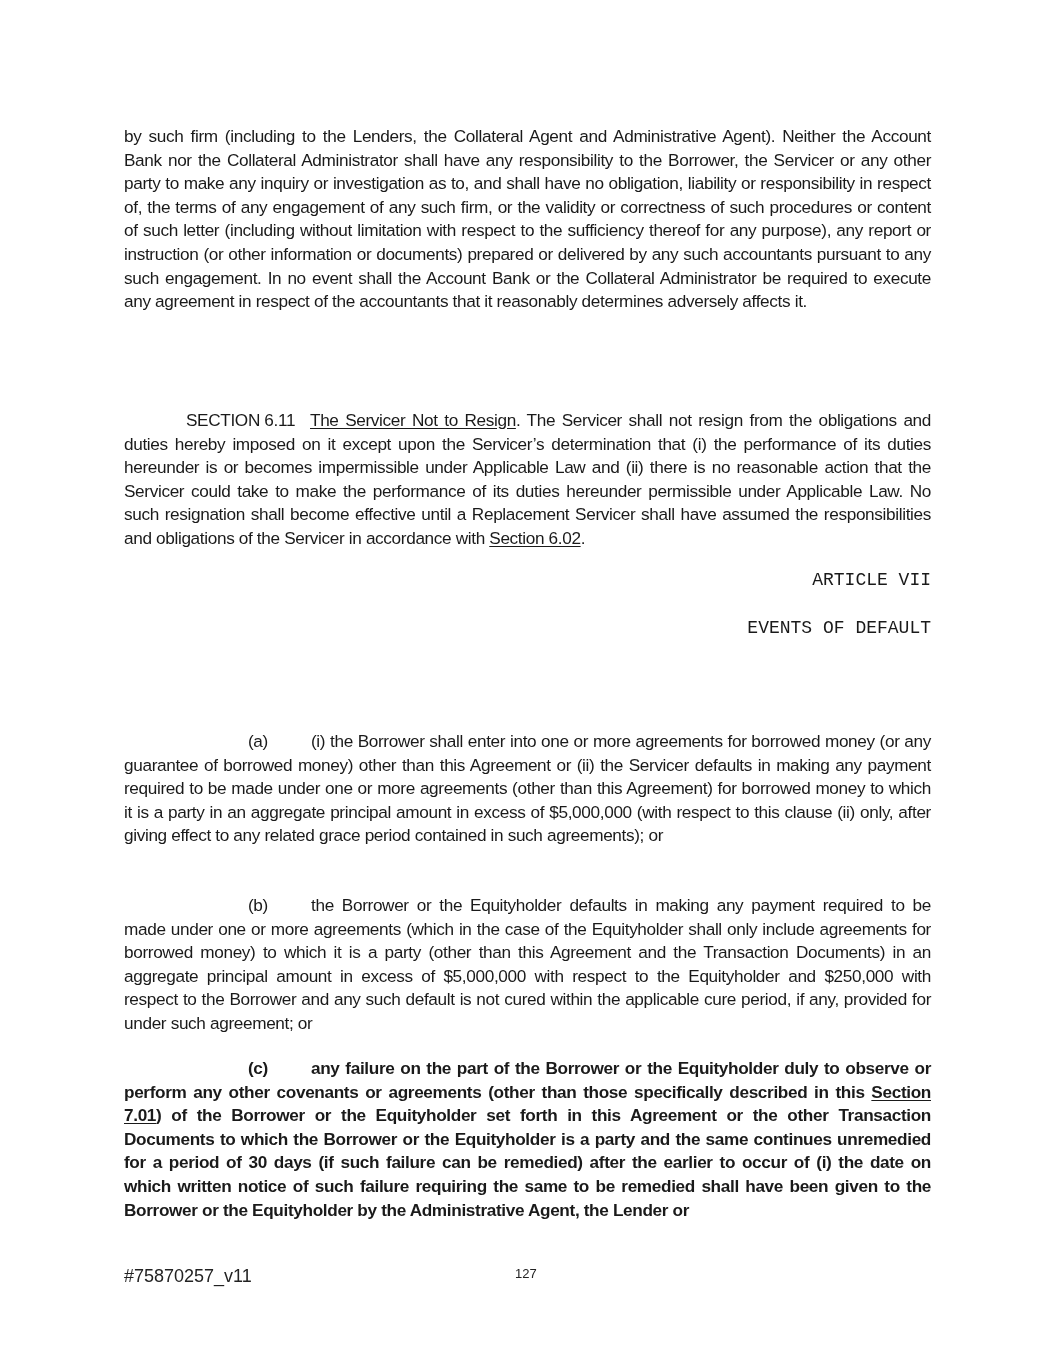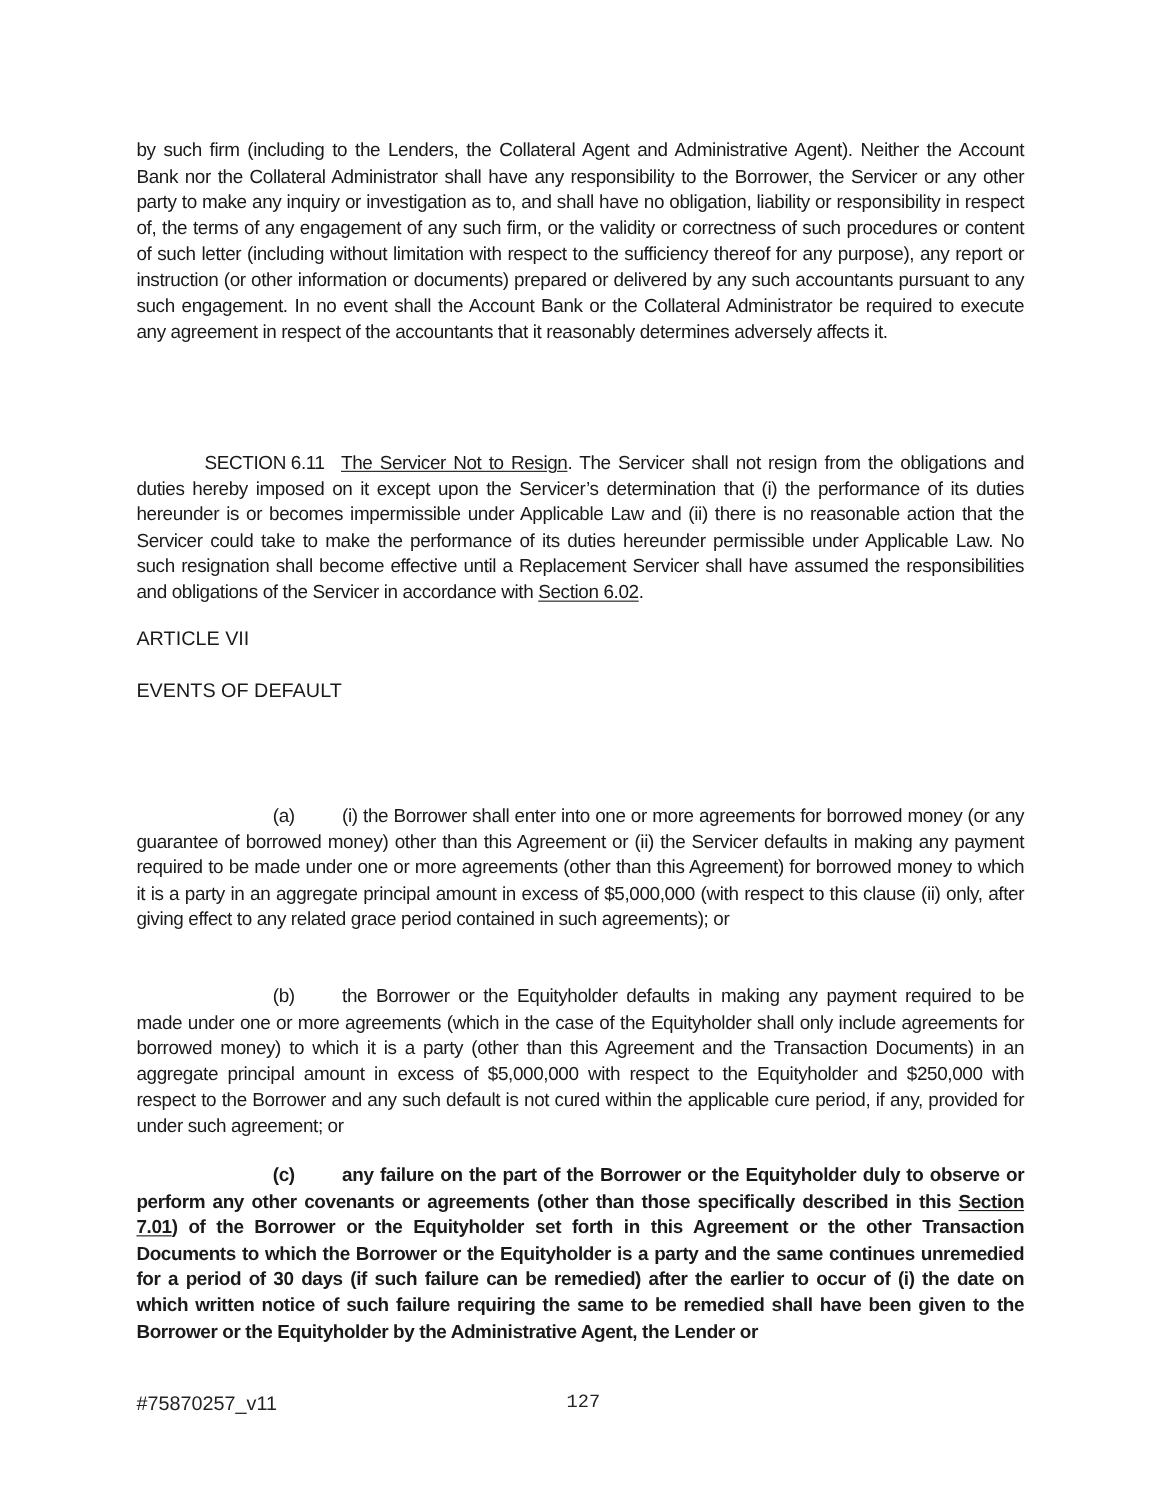--- a/index.html
+++ b/index.html
@@ -13,24 +13,24 @@
       position: absolute; left: 124px; width: 807px;
       font-family: "Liberation Sans", sans-serif;
       font-size: 17.2px; line-height: 23.6px;
       text-align: justify; letter-spacing: -0.35px;
       transform-origin: left top;
     }
     .p { margin: 0; text-align: justify; }
     .u { text-decoration: underline; text-underline-offset: 2px; }
     .sec-num { display: inline-block; width: 186px; padding-left: 62px; box-sizing: border-box; }
     .clause-lead { display: inline-block; width: 187px; padding-left: 124px; box-sizing: border-box; }
-    .center { text-align: left; position: absolute; left: 124px; width: 807px;
-      font-family: Liberation Sans, sans-serif; font-size: 18px; }
+    .center { text-align: right; position: absolute; left: 124px; width: 807px;
+      font-family: Liberation Mono, monospace; font-size: 18px; }
     .footer-left { position: absolute; left: 124px; top: 1266px; font-family: "Liberation Sans", sans-serif; font-size: 18px; color: #222; }
-    .footer-page { position: absolute; left: 515px; top: 1266px; font-family: Liberation Mono, monospace; font-size: 17px; color: #222; }
+    .footer-page { position: absolute; left: 515px; top: 1266px; font-family: Liberation Sans, sans-serif; font-size: 13px; color: #222; }
   </style>
 </head>
 <body>
 
 <div class="page">
 
   <div class="body-text" style="top:125px;">
     <p class="p">by such firm (including to the Lenders, the Collateral Agent and Administrative Agent).  Neither the Account Bank nor the Collateral Administrator shall have any responsibility to the Borrower, the Servicer or any other party to make any inquiry or investigation as to, and shall have no obligation, liability or responsibility in respect of, the terms of any engagement of any such firm, or the validity or correctness of such procedures or content of such letter (including without limitation with respect to the sufficiency thereof for any purpose), any report or instruction (or other information or documents) prepared or delivered by any such accountants pursuant to any such engagement.  In no event shall the Account Bank or the Collateral Administrator be required to execute any agreement in respect of the accountants that it reasonably determines adversely affects it.</p>
   </div>
 

